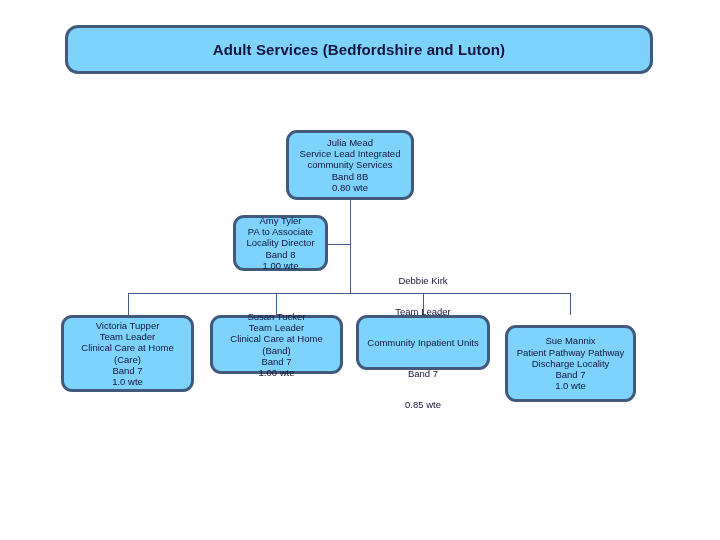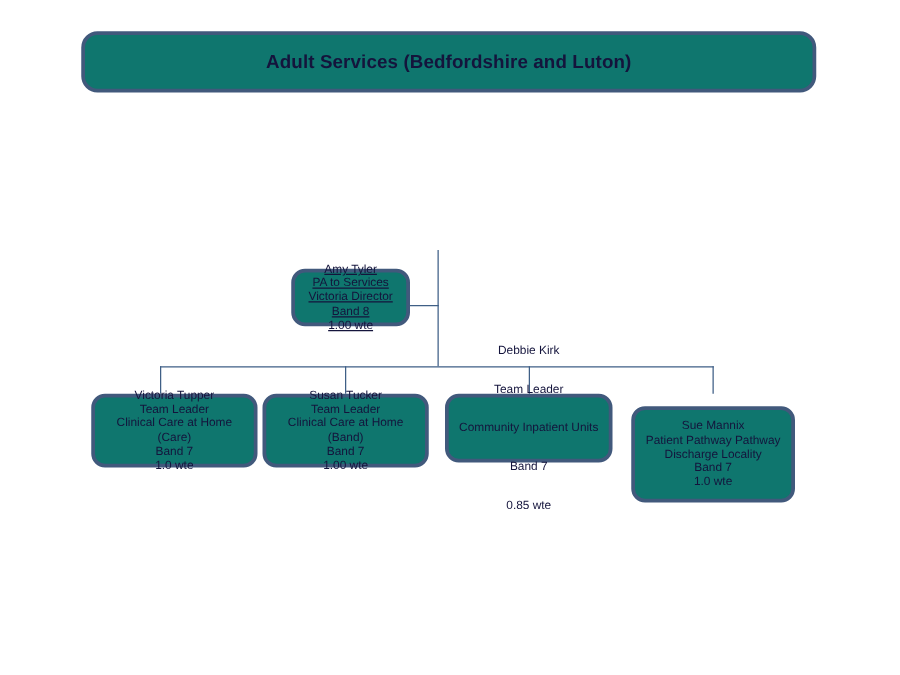--- a/index.html
+++ b/index.html
@@ -26,21 +26,21 @@
     background: #3f5f86;
     z-index: 1;
   }
   .line.v { width: 1px; }
   .line.h { height: 1px; }
 
   
   .node {
     position: absolute;
     box-sizing: border-box;
-    background: #0f766e;
+    background: #7dd3fc;
     border: 3px solid #41597c;
     border-radius: 11px;
     display: flex;
     flex-direction: column;
     align-items: center;
     justify-content: center;
     text-align: center;
     color: #14143c;
     z-index: 2;
   }
@@ -64,22 +64,22 @@
     font-weight: bold;
     letter-spacing: 0.1px;
   }
 
   
   .staff .ln {
     font-size: 9.5px;
   }
 
   #node-service-lead { left: 286px; top: 130px; width: 128px; height: 70px; }
-  #node-pa           { left: 233px; top: 215px; width: 95px;  height: 46px; text-decoration: underline; }
-  #node-tl-north     { left: 61px;  top: 315px; width: 133px; height: 59px; margin-left: 12px; }
+  #node-pa           { left: 233px; top: 215px; width: 95px;  height: 56px; }
+  #node-tl-north     { left: 61px;  top: 315px; width: 133px; height: 77px; }
   #node-tl-south     { left: 210px; top: 315px; width: 133px; height: 59px; }
   #node-tl-inpatient { left: 356px; top: 315px; width: 134px; height: 55px; gap: 20px; }
   #node-ppm-discharge{ left: 505px; top: 315px; width: 131px; height: 77px; margin-top: 10px; }
 </style>
 </head>
 <body>
 
 <div id="canvas">
 
   <div class="line v" style="left:350px; top:200px; height:93px;"></div>
@@ -90,25 +90,32 @@
 
   <div class="line v" style="left:128px; top:293px; height:22px;"></div>
   <div class="line v" style="left:276px; top:293px; height:22px;"></div>
   <div class="line v" style="left:423px; top:293px; height:22px;"></div>
   <div class="line v" style="left:570px; top:293px; height:22px;"></div>
 
   <div class="node" id="title-banner">
     <span class="ln">Adult Services (Bedfordshire and Luton)</span>
   </div>
 
+  <div class="node staff" id="node-service-lead">
+    <span class="ln">Julia Mead</span>
+    <span class="ln">Service Lead Integrated</span>
+    <span class="ln">community Services</span>
+    <span class="ln">Band 8B</span>
+    <span class="ln">0.80 wte</span>
+  </div>
 
   <div class="node staff" id="node-pa">
     <span class="ln">Amy Tyler</span>
-    <span class="ln">PA to Services</span>
-    <span class="ln">Victoria Director</span>
+    <span class="ln">PA to Associate</span>
+    <span class="ln">Locality Director</span>
     <span class="ln">Band 8</span>
     <span class="ln">1.00 wte</span>
   </div>
 
   <div class="node staff" id="node-tl-north">
     <span class="ln">Victoria Tupper</span>
     <span class="ln">Team Leader</span>
     <span class="ln">Clinical Care at Home</span>
     <span class="ln">(Care)</span>
     <span class="ln">Band 7</span>

